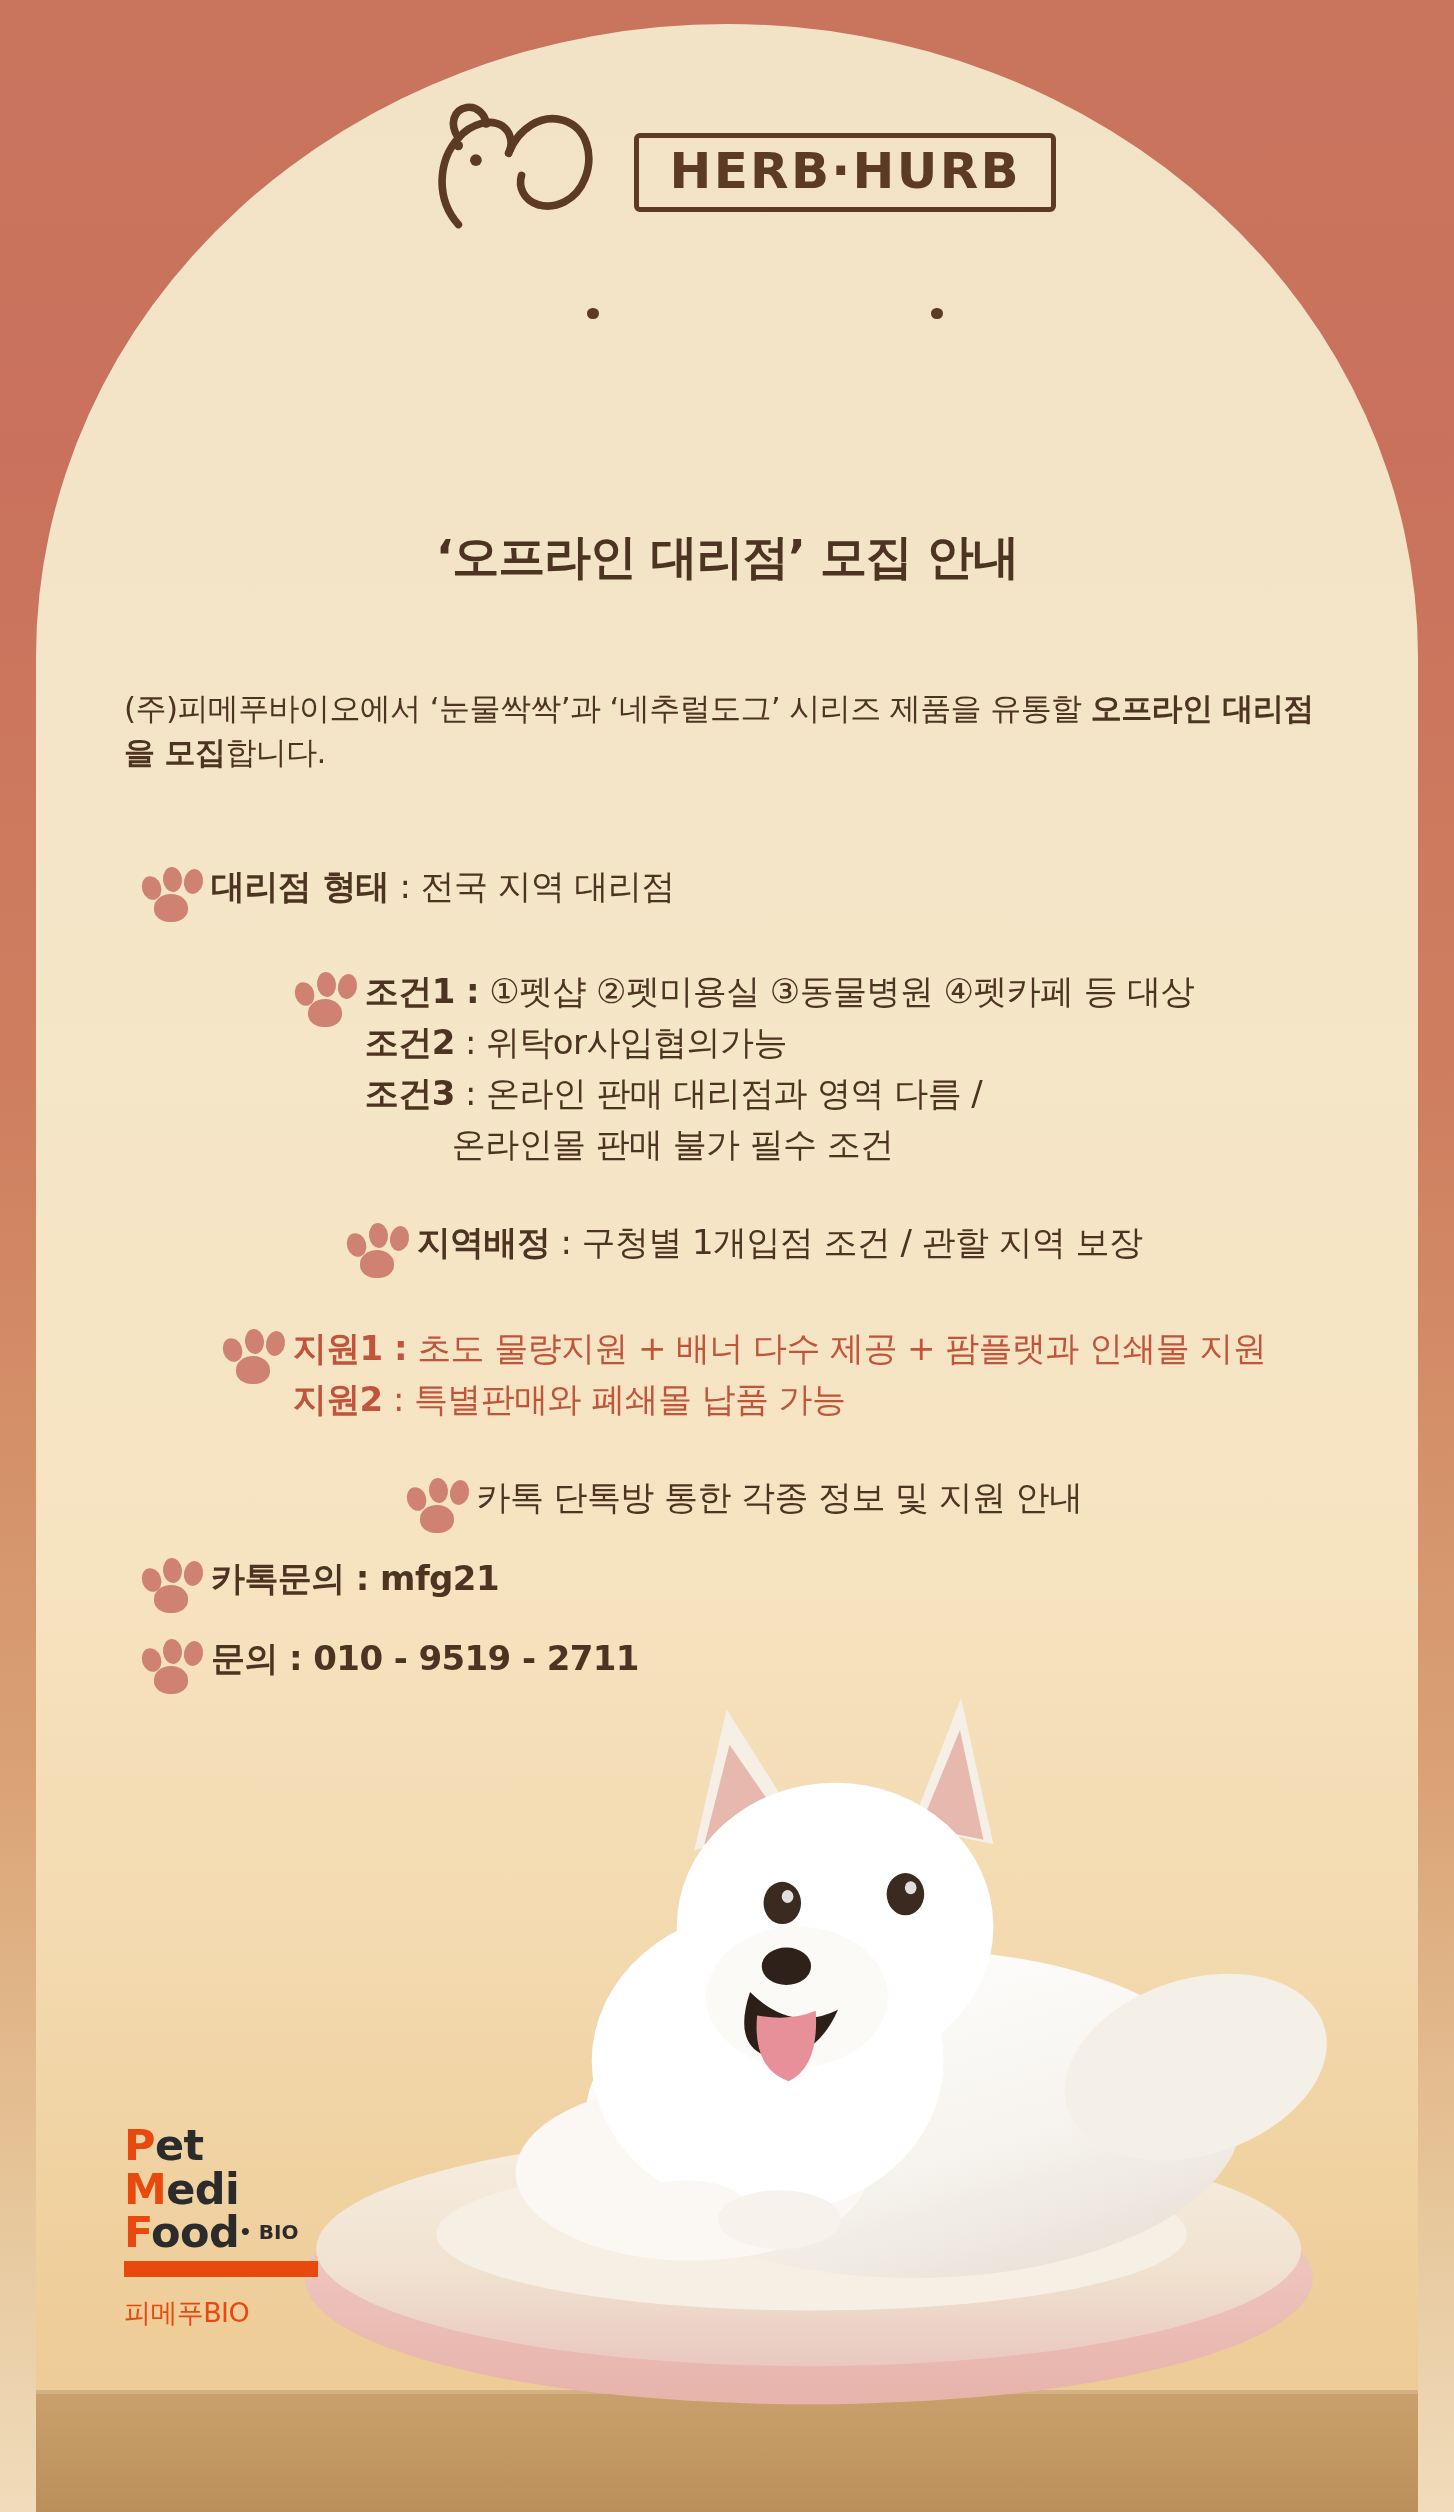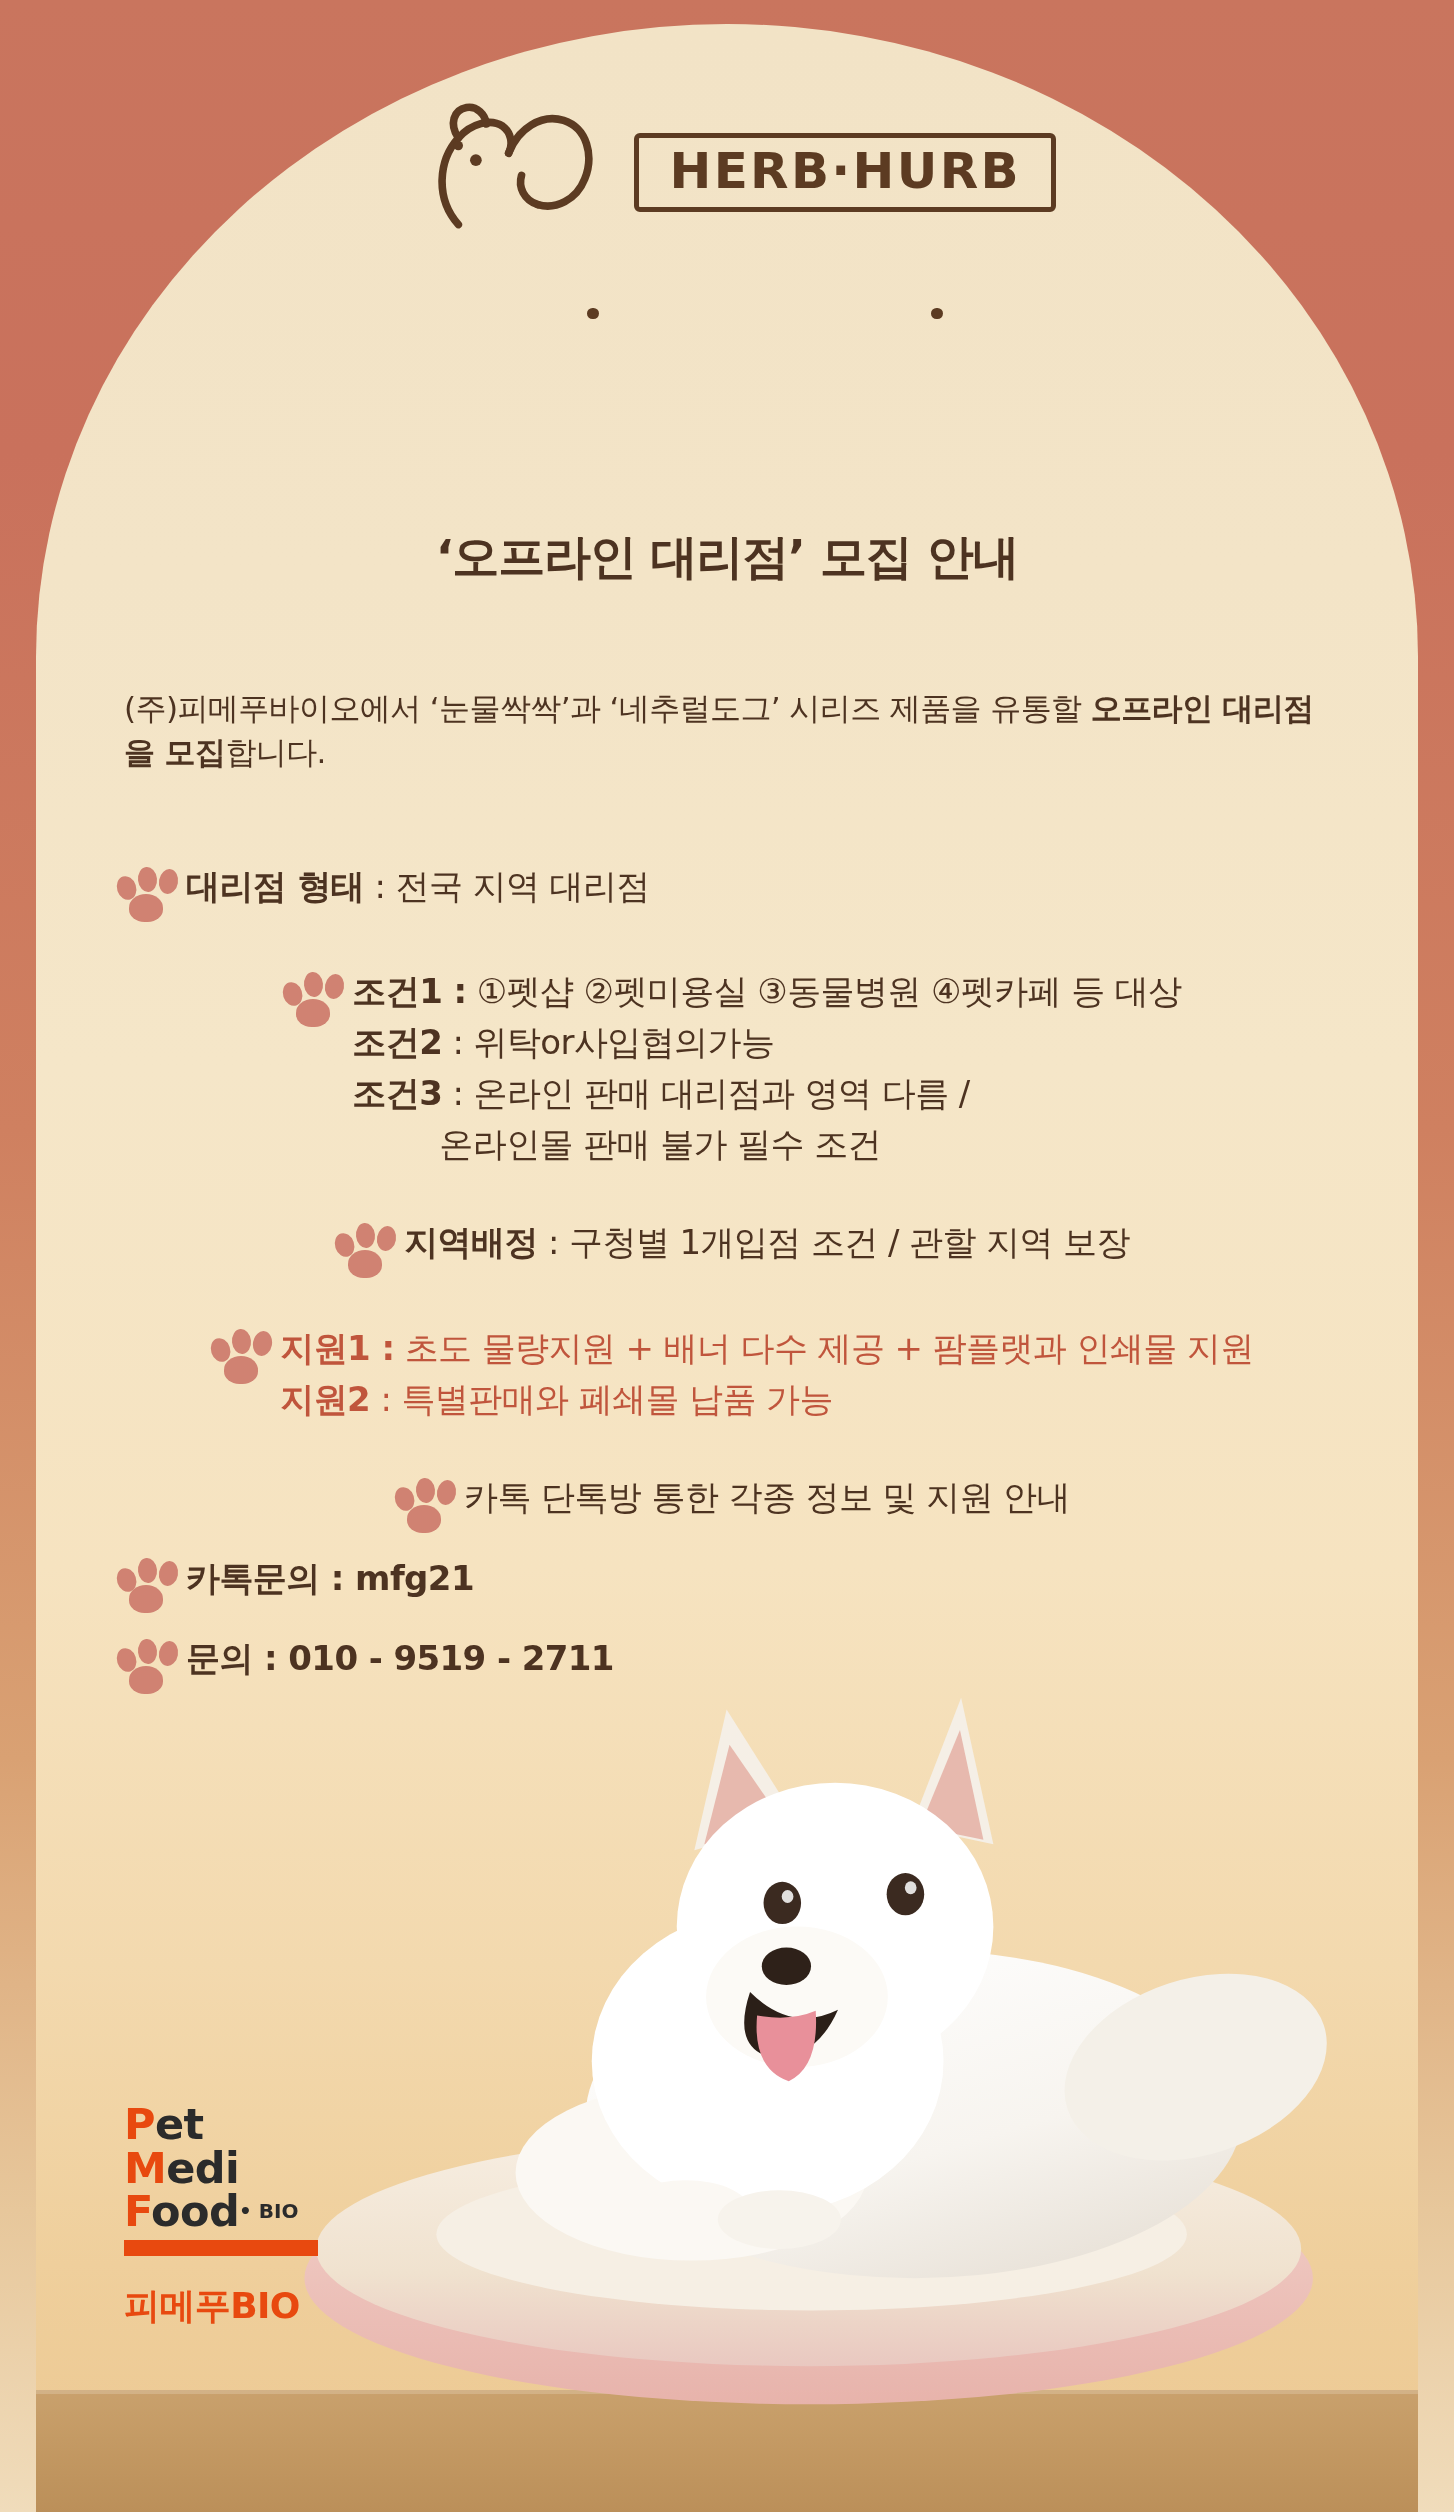--- a/index.html
+++ b/index.html
@@ -125,21 +125,21 @@
     font-size: 31px;
     color: #4d3321;
     line-height: 1.45;
     letter-spacing: -0.6px;
   }
   .subhead b { font-weight: bold; }
 
   
   .content {
     position: absolute;
-    left: 77px;
+    left: 102px;
     right: 70px;
     top: 836px;
   }
   .row {
     display: flex;
     align-items: flex-start;
     margin-bottom: 5.9px;
   }
   .row.gap-lg { margin-top: 46px; justify-content: center; }
   .row.gap-md { margin-top: 21px; font-weight: bold; }
@@ -205,23 +205,23 @@
     vertical-align: 8.2px;
     letter-spacing: 0;
   }
   .brand-bar {
     margin-top: 5.9px;
     width: 194px;
     height: 15.3px;
     background: #e8490f;
   }
   .brand-kr {
-    margin-top: 26px;
-    font-size: 36px;
-    font-weight: bold;
+    margin-top: 18px;
+    font-size: 27px;
+    font-weight: normal;
     color: #e8490f;
     letter-spacing: -0.6px;
   }
 </style>
 </head>
 <body>
 
 <div id="poster">
 
   <div class="bg-outer"></div>

